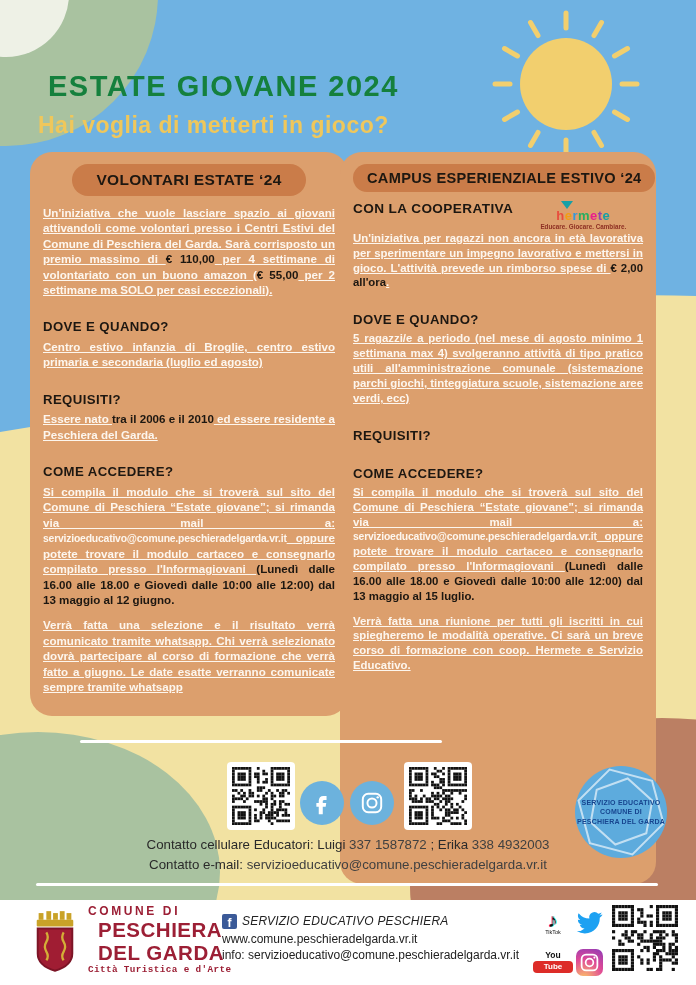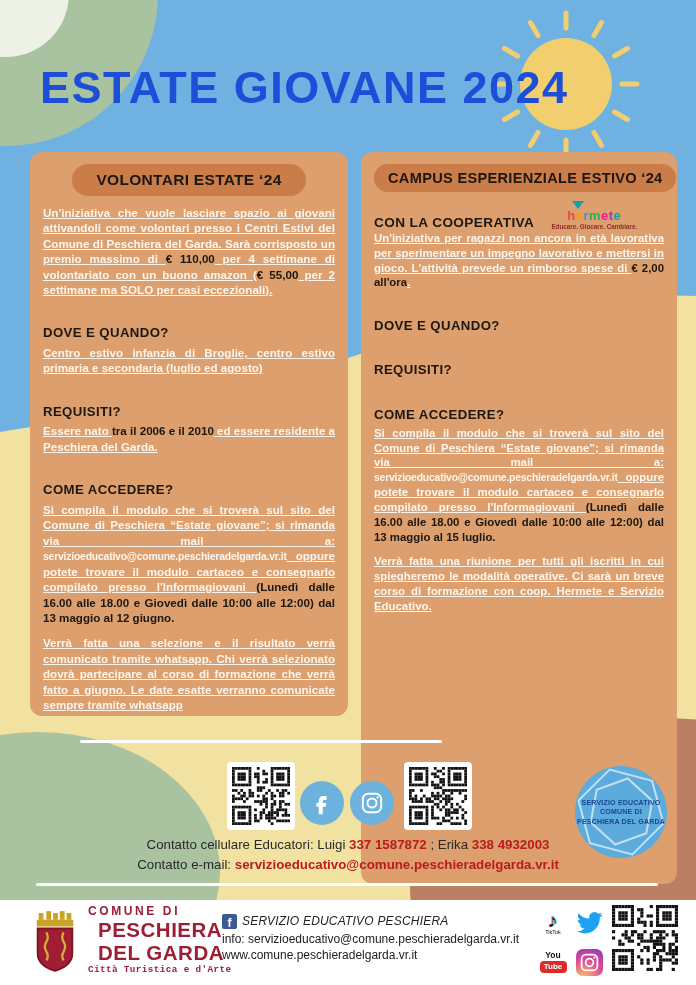--- a/index.html
+++ b/index.html
@@ -1,45 +1,45 @@
 <!DOCTYPE html>
 <html><head>
 <meta charset="utf-8">
 <style>
   html,body{margin:0;padding:0;background:#888;}
   .poster{position:relative;width:696px;height:985px;overflow:hidden;
           font-family:"Liberation Sans", sans-serif;background:#f2e2a2;}
   .bg{position:absolute;left:0;top:0;width:696px;height:985px;}
 
   
-  .hdr-title{position:absolute;left:36px;top:58px;margin:4px;color:#1d4ed8;
-    font-size:45px;font-weight:bold;letter-spacing:1.5px;white-space:nowrap;z-index:3;}
+  .hdr-title{position:absolute;left:36px;top:58px;margin:12px;color:#15803d;
+    font-size:29px;font-weight:bold;letter-spacing:1.5px;white-space:nowrap;z-index:3;}
   .hdr-sub{position:absolute;left:38px;top:112px;color:#efc75b;
     font-size:23px;font-weight:bold;letter-spacing:.5px;z-index:3;}
 
   
-  .panel{position:absolute;top:152px;background:#dc9f6d;border-radius:12px;
+  .panel{position:absolute;top:152px;background:#dc9f6d;border-radius:22px;
     padding:12px 13px 0;box-sizing:border-box;overflow:hidden;z-index:2;}
   .panel-left{left:30px;width:318px;height:564px;}
-  .panel-right{left:361px;width:316px;height:732px;}
+  .panel-right{left:340px;width:316px;height:732px;}
   .pill{background:#ca7c49;color:#1d1711;border-radius:999px;font-weight:bold;
     width:fit-content;margin:0 auto 9px;padding:7px 24px;font-size:15.5px;
     letter-spacing:.3px;white-space:nowrap;}
   .panel-right .pill{font-size:14.6px;padding:6px 14px;}
   .panel-body{font-weight:bold;}
   .panel-left .panel-body{font-size:11.6px;line-height:1.33;}
   .panel-right .panel-body{font-size:11.4px;line-height:1.3;}
   .para{margin:0 0 10px;text-align:justify;}
-  .sec-h{color:#1d1711;font-size:13.2px;font-weight:bold;letter-spacing:.4px;margin:27px 0 3px;}
+  .sec-h{color:#1d1711;font-size:13.2px;font-weight:bold;letter-spacing:.4px;margin:21px 0 3px;}
   .rw{color:#fdf6ee;text-decoration:underline;} .rb{color:#1d1711;}
   .re{color:#fdf6ee;font-size:10.4px;letter-spacing:-.2px;white-space:nowrap;}
-  .rn{color:#2a2a2a;font-weight:400;} .rd{color:#b91c1c;font-weight:700;}
+  .rn{color:#2a2a2a;font-weight:400;} .rd{color:#404040;font-weight:400;}
 
   
-  .coop-row{display:flex;align-items:flex-end;gap:12px;margin:2px 0 1px;}
+  .coop-row{display:flex;gap:22px;margin:2px 0 1px;}
   .coop-row .sec-h{margin:0;font-size:13.6px;}
   .hermete{position:relative;width:96px;flex:0 0 auto;padding-top:8px;text-align:center;}
   .hermete-tri{position:absolute;left:26px;top:0;width:0;height:0;
     border-left:6px solid transparent;border-right:6px solid transparent;
     border-top:8px solid #16a0a6;}
   .hermete-word{font-size:13px;font-weight:bold;letter-spacing:.5px;line-height:1;}
   .hermete-tag{font-size:6.3px;color:#8d2f23;font-weight:bold;margin-top:1px;white-space:nowrap;}
 
   
   .divider{position:absolute;background:#ffffff;height:3px;border-radius:2px;z-index:2;}
@@ -79,21 +79,21 @@
   .fb-sq{width:15px;height:15px;background:#3b5a98;color:#fff;border-radius:2px;
     font-weight:bold;font-size:12px;display:flex;align-items:flex-end;justify-content:center;line-height:1;}
   .fb-label{font-size:12px;letter-spacing:.2px;font-style:italic;}
   .socials{position:absolute;left:536px;top:4px;display:grid;
     grid-template-columns:34px 34px;grid-auto-rows:38px;column-gap:2px;row-gap:1px;}
   .soc-cell{display:flex;flex-direction:column;align-items:center;justify-content:center;}
   .tiktok-note{font-size:19px;font-weight:bold;color:#111;line-height:1;
     text-shadow:1px 0 0 #25f4ee,-1px 0 0 #fe2c55;}
   .tiktok-label{font-size:5.5px;color:#111;margin-top:-1px;}
   .yt-you{font-size:8.5px;font-weight:bold;color:#111;line-height:1;}
-  .yt-box{width:27px;height:12px;background:#dd2c28;border-radius:4px;color:#fff;
+  .yt-box{width:40px;height:12px;background:#dd2c28;border-radius:4px;color:#fff;
     font-size:8px;font-weight:bold;display:flex;align-items:center;justify-content:center;margin-top:1px;}
   .ig-grad{width:27px;height:27px;border-radius:7px;
     background:radial-gradient(circle at 30% 110%, #fdc468 0%, #df4996 55%, #8a3ab9 100%);
     display:flex;align-items:center;justify-content:center;}
   .footer-qr{position:absolute;left:612px;top:5px;}
 </style>
 </head>
 <body>
 
 <div class="poster">
@@ -117,20 +117,21 @@
       <line x1="566" y1="13" x2="566" y2="28" transform="rotate(300 566 84)"></line>
       <line x1="566" y1="13" x2="566" y2="28" transform="rotate(330 566 84)"></line>
     </g>
     <path d="M0,432 C140,408 260,392 400,340 C500,301 590,292 696,296 L696,985 L0,985 Z" fill="#f2e2a2"></path>
     <ellipse cx="38" cy="872" rx="182" ry="140" fill="#a9c2a0"></ellipse>
     <ellipse cx="662" cy="888" rx="252" ry="170" fill="#bb7f63"></ellipse>
     <rect y="900" width="696" height="85" fill="#ffffff"></rect>
   </svg>
 
   <h1 class="hdr-title">ESTATE GIOVANE 2024</h1>
+  <div class="hdr-sub">Hai voglia di metterti in gioco?</div>
 
   <section class="panel panel-left">
     <div class="pill">VOLONTARI ESTATE ‘24</div>
     <div class="panel-body">
         <p class="para"><span class="rw">Un'iniziativa che vuole lasciare spazio ai giovani attivandoli come volontari presso i Centri Estivi del Comune di Peschiera del Garda. Sarà corrisposto un premio massimo di </span><span class="rb">€ 110,00</span><span class="rw"> per 4 settimane di volontariato con un buono amazon (</span><span class="rb">€ 55,00</span><span class="rw"> per 2 settimane ma SOLO per casi eccezionali).</span></p>
         <div class="sec-h">DOVE E QUANDO?</div>
         <p class="para"><span class="rw">Centro estivo infanzia di Broglie, centro estivo primaria e secondaria (luglio ed agosto)</span></p>
         <div class="sec-h">REQUISITI?</div>
         <p class="para"><span class="rw">Essere nato </span><span class="rb">tra il 2006 e il 2010</span><span class="rw"> ed essere residente a Peschiera del Garda.</span></p>
         <div class="sec-h">COME ACCEDERE?</div>
@@ -145,20 +146,21 @@
       <div class="sec-h">CON LA COOPERATIVA</div>
       <div class="hermete">
         <span class="hermete-tri"></span>
         <div class="hermete-word"><span style="color: rgb(232, 76, 61);">h</span><span style="color: rgb(243, 156, 18);">e</span><span style="color: rgb(52, 152, 219);">r</span><span style="color: rgb(39, 174, 96);">m</span><span style="color: rgb(233, 30, 140);">e</span><span style="color: rgb(142, 68, 173);">t</span><span style="color: rgb(22, 160, 166);">e</span></div>
         <div class="hermete-tag">Educare. Giocare. Cambiare.</div>
       </div>
     </div>
     <div class="panel-body">
         <p class="para"><span class="rw">Un'iniziativa per ragazzi non ancora in età lavorativa per sperimentare un impegno lavorativo e mettersi in gioco. L'attività prevede un rimborso spese di </span><span class="rb">€ 2,00 all'ora</span><span class="rw">.</span></p>
         <div class="sec-h">DOVE E QUANDO?</div>
+        <p class="para"><span class="rw">5 ragazzi/e a periodo (nel mese di agosto minimo 1 settimana max 4) svolgeranno attività di tipo pratico utili all'amministrazione comunale (sistemazione parchi giochi, tinteggiatura scuole, sistemazione aree verdi, ecc)</span></p>
         <div class="sec-h">REQUISITI?</div>
         <div class="sec-h">COME ACCEDERE?</div>
         <p class="para"><span class="rw">Si compila il modulo che si troverà sul sito del Comune di Peschiera “Estate giovane”; si rimanda via mail a: </span><span class="re">servizioeducativo@comune.peschieradelgarda.vr.it</span><span class="rw"> oppure potete trovare il modulo cartaceo e consegnarlo compilato presso l'Informagiovani </span><span class="rb">(Lunedì dalle 16.00 alle 18.00 e Giovedì dalle 10:00 alle 12:00) dal 13 maggio al 15 luglio.</span></p>
         <p class="para"><span class="rw">Verrà fatta una riunione per tutti gli iscritti in cui spiegheremo le modalità operative. Ci sarà un breve corso di formazione con coop. Hermete e Servizio Educativo.</span></p>
       </div>
   </section>
 
   <div class="divider divider-top"></div>
   <div class="divider divider-bottom"></div>
 
@@ -650,22 +652,22 @@
         <div class="muni-l3">DEL GARDA</div>
         <div class="muni-tag">Città Turistica e d'Arte</div>
       </div>
     </div>
 
     <div class="fb-block">
       <div class="fb-row">
         <span class="fb-sq">f</span>
         <span class="fb-label">SERVIZIO EDUCATIVO PESCHIERA</span>
       </div>
+      <div>www.comune.peschieradelgarda.vr.it</div>
       <div>info: servizioeducativo@comune.peschieradelgarda.vr.it</div>
-      <div>www.comune.peschieradelgarda.vr.it</div>
     </div>
 
     <div class="socials">
       <div class="soc-cell">
         <div class="tiktok-note">♪</div>
         <div class="tiktok-label">TikTok</div>
       </div>
       <div class="soc-cell">
         <svg width="28" height="28" viewBox="0 0 24 24">
           <path fill="#1da1f2" d="M23.4 4.8c-.8.36-1.66.6-2.56.71a4.5 4.5 0 0 0 1.97-2.48 8.97 8.97 0 0 1-2.85 1.09 4.48 4.48 0 0 0-7.64 4.09A12.73 12.73 0 0 1 3.1 3.54a4.49 4.49 0 0 0 1.39 5.99c-.73-.02-1.43-.22-2.03-.56v.06a4.49 4.49 0 0 0 3.6 4.4c-.67.18-1.37.2-2.03.08a4.49 4.49 0 0 0 4.19 3.11A9 9 0 0 1 1.57 18.9 12.7 12.7 0 0 0 8.45 20.9c8.25 0 12.77-6.84 12.77-12.77l-.01-.58a9.1 9.1 0 0 0 2.23-2.32z"></path>

